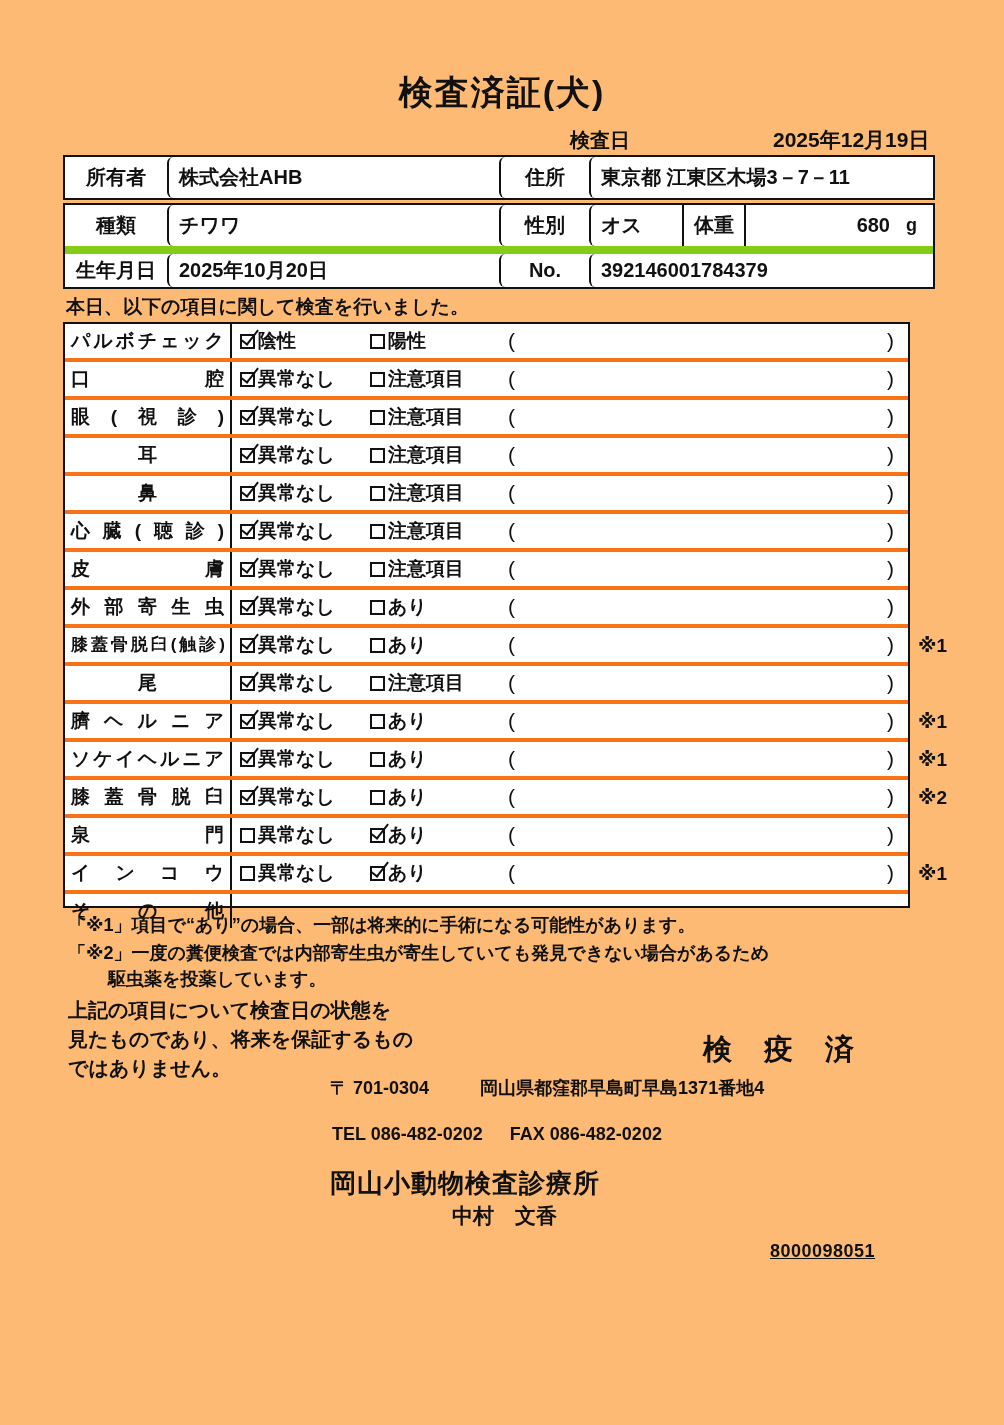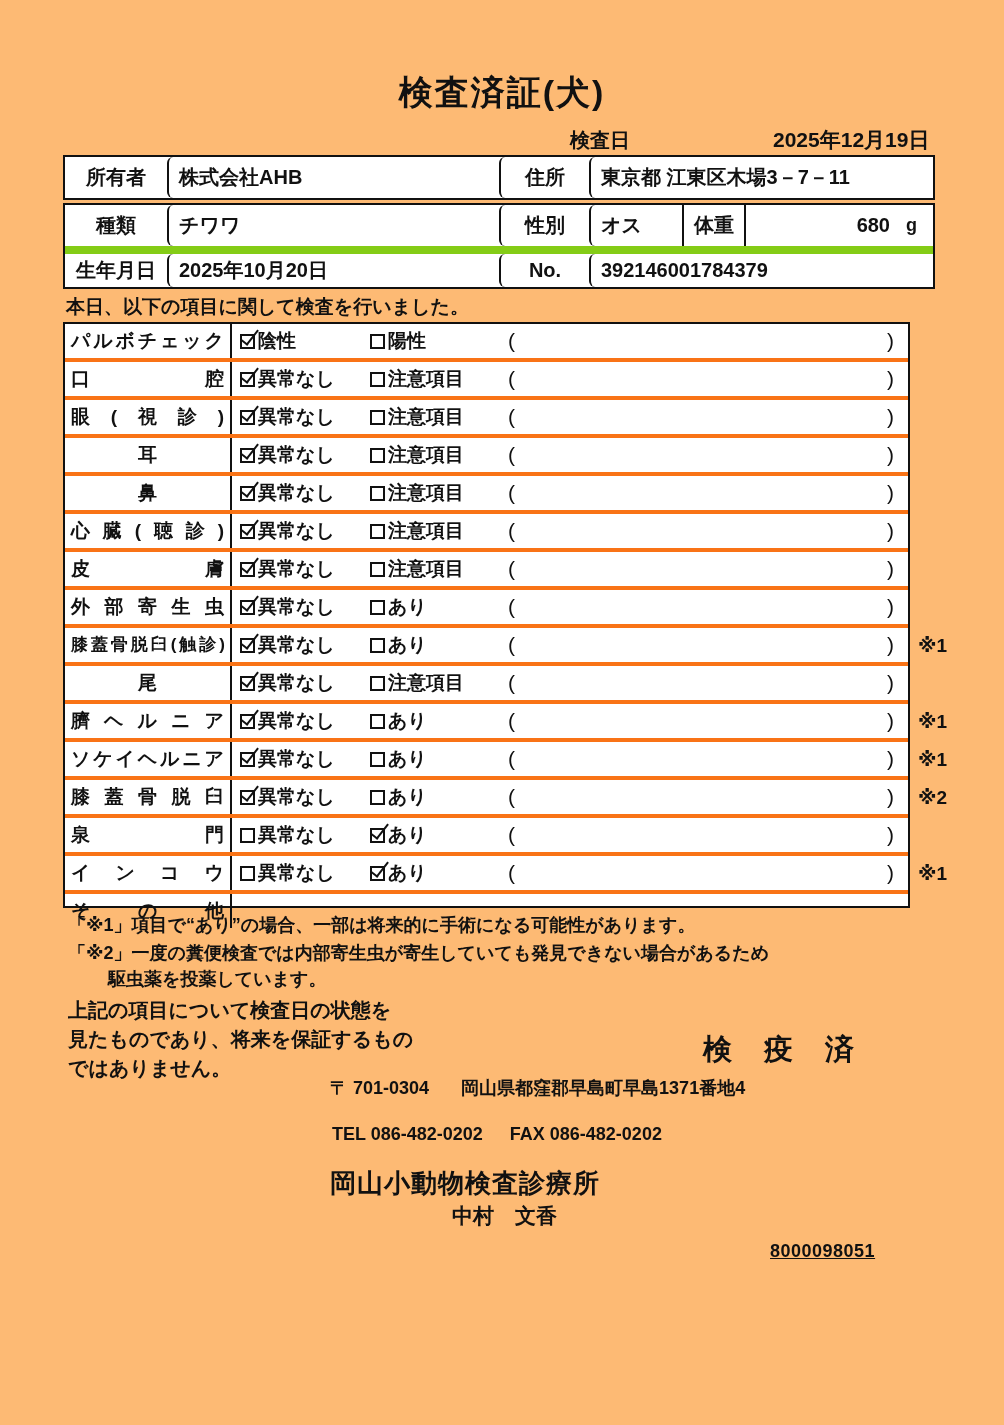--- a/index.html
+++ b/index.html
@@ -72,21 +72,21 @@
     font-size:19px; font-weight:600; white-space:nowrap;
   }
 
   
   .note1 { position:absolute; top:913px; left:68px; font-size:18px; font-weight:600; }
   .note2a { position:absolute; top:941px; left:68px; font-size:18px; font-weight:600; }
   .note2b { position:absolute; top:967px; left:108px; font-size:18px; font-weight:600; }
   .statement { position:absolute; top:996px; left:68px; font-size:20px; font-weight:700; line-height:29px; }
   .stamp { position:absolute; top:1030px; left:703px; font-size:29px; font-weight:700; letter-spacing:12px; }
   .addr-line { position:absolute; top:1076px; left:330px; font-size:18px; font-weight:600; }
-  .addr-line .gap { margin-left:27px; }
+  .addr-line .gap { margin-left:46px; }
   .tel-line { position:absolute; top:1124px; left:332px; font-size:18px; font-weight:600; }
   .tel-line .gap { margin-left:22px; }
   .clinic-name { position:absolute; top:1166px; left:330px; font-size:26px; font-weight:600; letter-spacing:1px; }
   .person-name { position:absolute; top:1202px; left:452px; font-size:21px; font-weight:600; }
   .serial { position:absolute; top:1241px; left:770px; font-size:18px; font-weight:600; letter-spacing:0.5px;text-decoration:underline; }
 </style>
 </head>
 <body>
 
 <div class="page">

